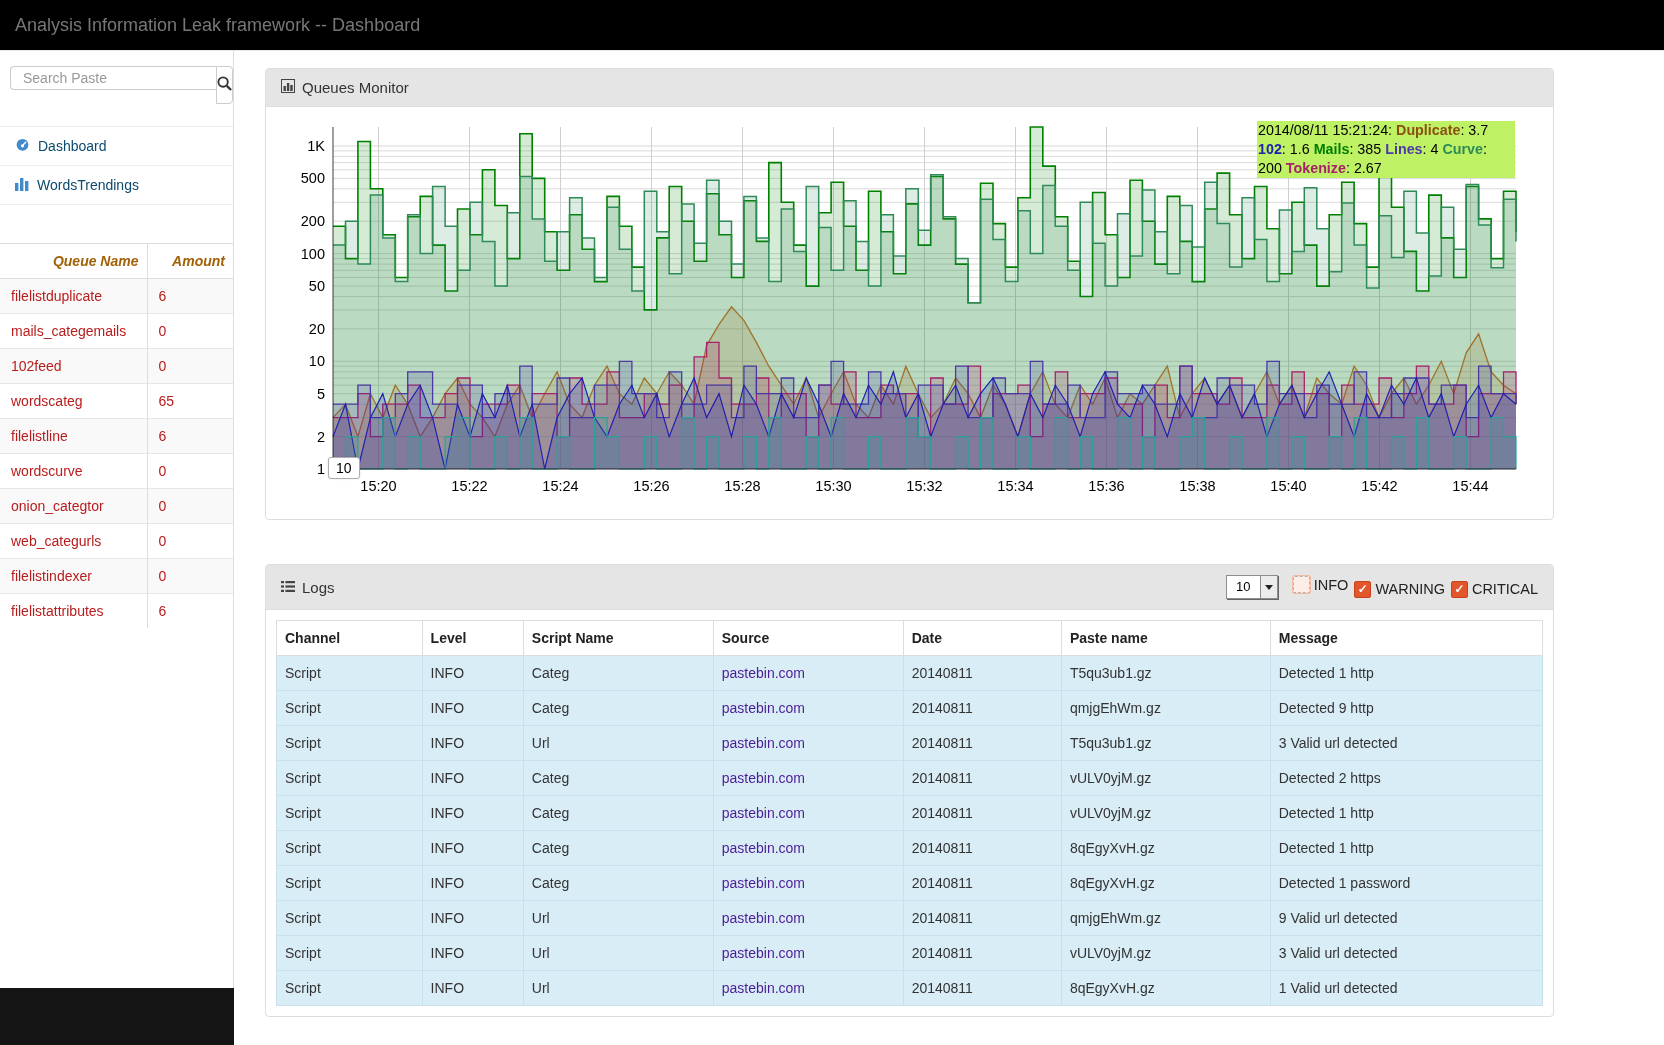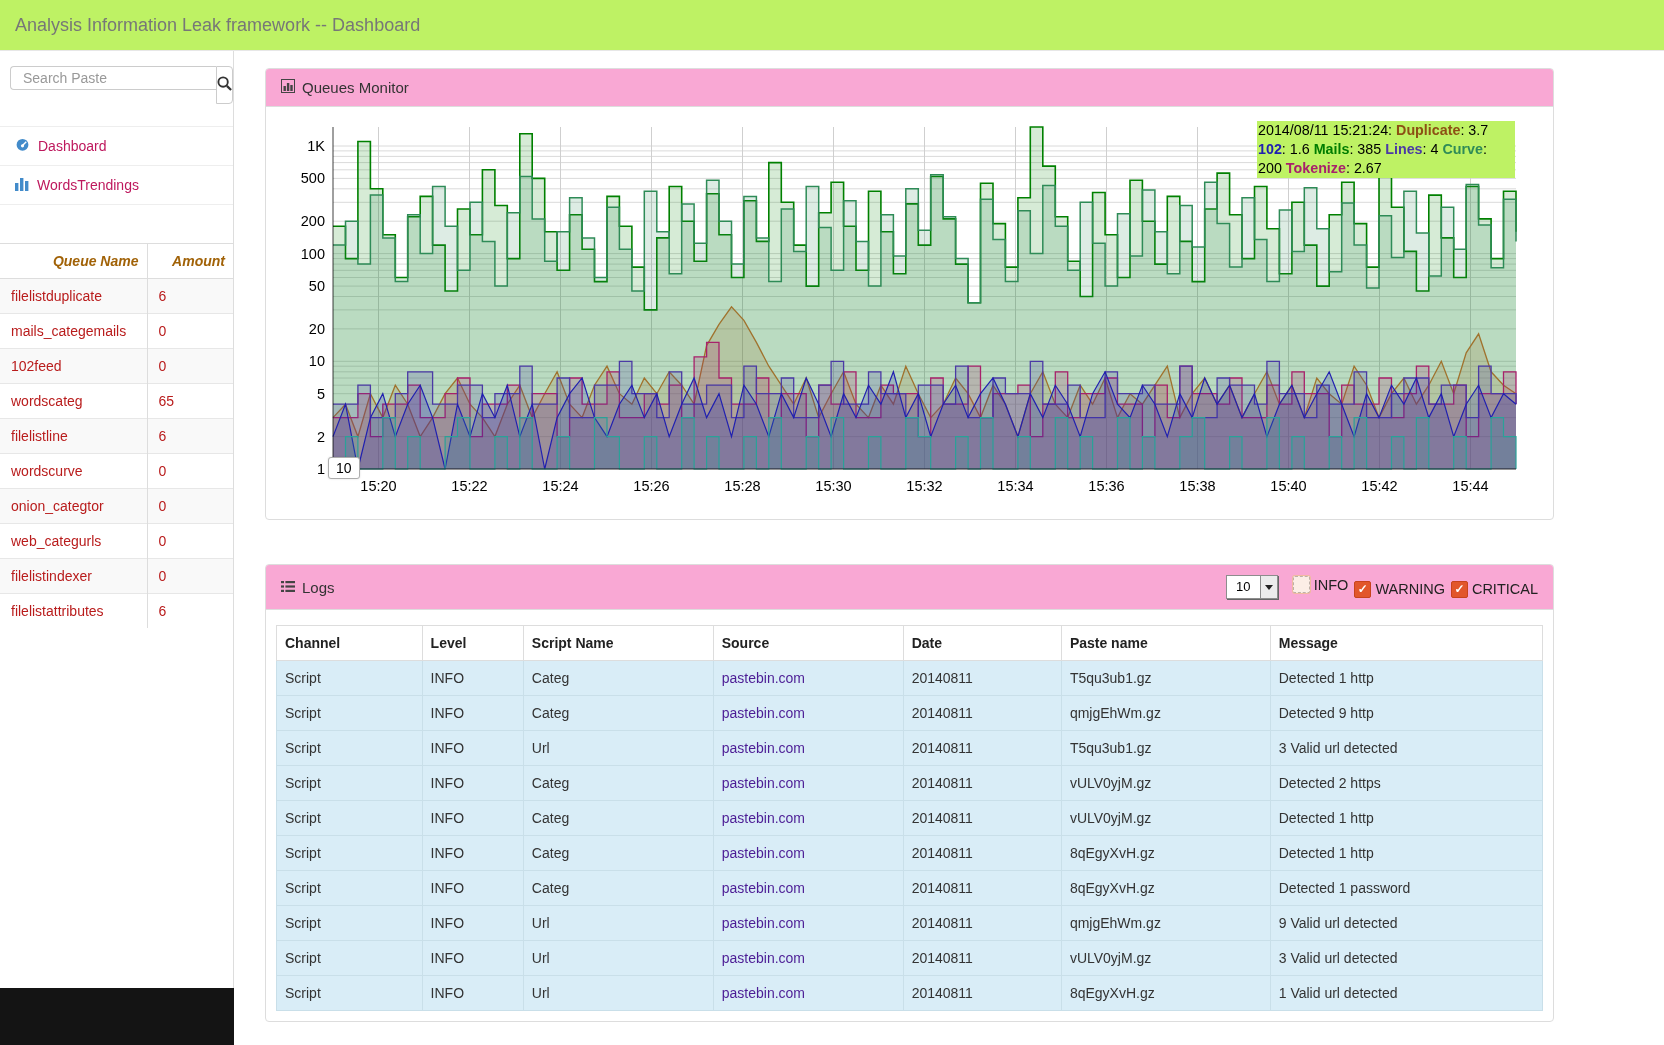--- a/index.html
+++ b/index.html
@@ -1,20 +1,20 @@
 <!DOCTYPE html>
 <html><head>
 <meta charset="utf-8">
 <style>
   * { margin:0; padding:0; box-sizing:border-box; }
   html,body { width:1664px; height:1045px; overflow:hidden; background:#fff;
     font-family:"Liberation Sans", sans-serif; color:#333; position:relative; }
 
   
-  .navbar { height:51px; background:#bef264; border-bottom:1px solid #e7e7e7;
+  .navbar { height:51px; background:#000000; border-bottom:1px solid #e7e7e7;
     display:flex; align-items:center; padding:0 15px; }
   .navbar .brand { font-size:18px; color:#777; }
 
   
   .layout { display:flex; align-items:stretch; }
   .sidebar { width:234px; min-height:937px; border-right:1px solid #ddd; background:#fff;
     padding-top:15px; flex:0 0 234px; }
   .main { flex:1; padding:17px 110px 0 31px; }
 
   
@@ -22,32 +22,32 @@
   .search-group input { flex:1; height:24px; border:1px solid #ccc; border-right:none;
     border-radius:4px 0 0 4px; padding:6px 12px; font-size:14px; color:#555; outline:none;
     font-family:"Liberation Sans", sans-serif; }
   .search-group input::placeholder { color:#999; }
   .search-group button { width:44px; height:38px; background:#fff; border:1px solid #ccc;
     border-radius:0 4px 4px 0; cursor:pointer; display:flex; align-items:center; justify-content:center; }
 
   
   .side-nav { border-top:1px solid #eee; }
   .side-nav a { display:flex; align-items:center; gap:8px; height:39px; padding:0 15px;
-    font-size:14px; color:#be185d; text-decoration:none; border-bottom:1px solid #eee; cursor:pointer; }
+    font-size:14px; color:#0c4a6e; text-decoration:none; border-bottom:1px solid #eee; cursor:pointer; }
 
   
   .queue-table { width:100%; border-collapse:collapse; margin-top:38px; font-size:14px; border-top:1px solid #ddd; }
   .queue-table th { text-align:right; font-weight:bold; padding:9px 8px 9px 11px; border-bottom:1px solid #ddd; color:#a16207;font-style:italic; }
   .queue-table td { padding:9px 8px 9px 11px; border-top:1px solid #e7e7e7; color:#b91c1c; }
   .queue-table th + th, .queue-table td + td { border-left:1px solid #ddd; width:86px; }
   .queue-table tbody tr:nth-child(odd) { background:#f9f9f9; }
 
   
   .panel { border:1px solid #ddd; border-radius:4px; background:#fff; margin-bottom:44px; }
-  .panel-heading { background:#f9a8d4; border-bottom:1px solid #ddd; border-radius:3px 3px 0 0;
+  .panel-heading { background:#e5e5e5; border-bottom:1px solid #ddd; border-radius:3px 3px 0 0;
     padding:10px 15px; font-size:15px; color:#333; display:flex; align-items:center; }
   .panel-heading .ptitle { display:flex; align-items:center; gap:7px; }
   .panel-body { padding:10px; position:relative; }
 
   
   .chart-wrap svg { display:block; }
   .dygraph-legend { position:absolute; top:14px; right:38px; width:258px; background:#bef264;
     font-size:14.3px; line-height:19px; color:#000; padding:0 1px; }
   .dygraph-legend b { font-weight:bold; }
   .roller { position:absolute; left:62px; bottom:40px; width:32px; height:22px;
@@ -64,21 +64,21 @@
     display:flex; align-items:center; justify-content:center; }
   .fake-select .arrow-box i { width:0; height:0; border-left:4px solid transparent;
     border-right:4px solid transparent; border-top:5px solid #222; }
   .filter-item { display:inline-flex; align-items:center; gap:4px; margin-left:6px; font-size:14.5px; color:#222; cursor:pointer; }
   .cbox { width:17px; height:17px; border-radius:2px; display:inline-flex; align-items:center;
     justify-content:center; }
   .cbox.unchecked { background:#fceee6; border:1px dashed #bdb0a8; box-shadow:0 0 0 1px #f0b9a0; }
   .cbox.checked { background:#e2562b; border:1px solid #c8431c; color:#fff; font-size:12px; font-weight:bold; }
 
   
-  .logs-table { width:100%; border-collapse:collapse; font-size:14px; margin-top:5px; border-top:1px solid #ddd; }
+  .logs-table { width:100%; border-collapse:collapse; font-size:14px; border-top:1px solid #ddd; }
   .logs-table th { text-align:left; font-weight:bold; color:#222; padding:9px 8px; border:1px solid #ddd; border-top:none; background:#fff; }
   .logs-table td { padding:9px 8px; border:1px solid #c9dfe9; background:#d9edf7; color:#333; }
   .logs-table td.link { color:#4c1d95; cursor:pointer; }
   .logs-table col.c0{width:11.5%} .logs-table col.c1{width:8%} .logs-table col.c2{width:15%}
   .logs-table col.c3{width:15%} .logs-table col.c4{width:12.5%} .logs-table col.c5{width:16.5%}
   .logs-table col.c6{width:21.5%}
 
   .bottom-dark { position:absolute; left:0; top:988px; width:234px; height:57px; background:#141414; z-index:5; }
 
   .icon-blue { color:#428bca; }

